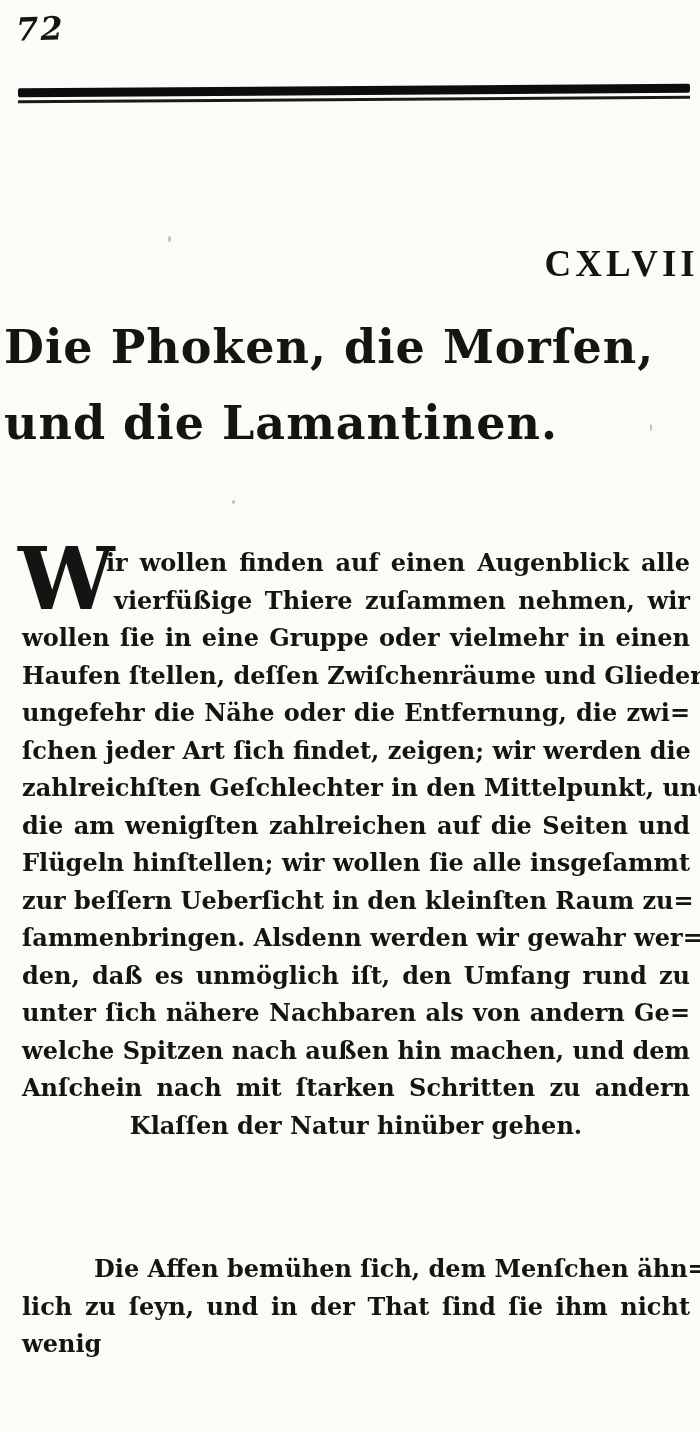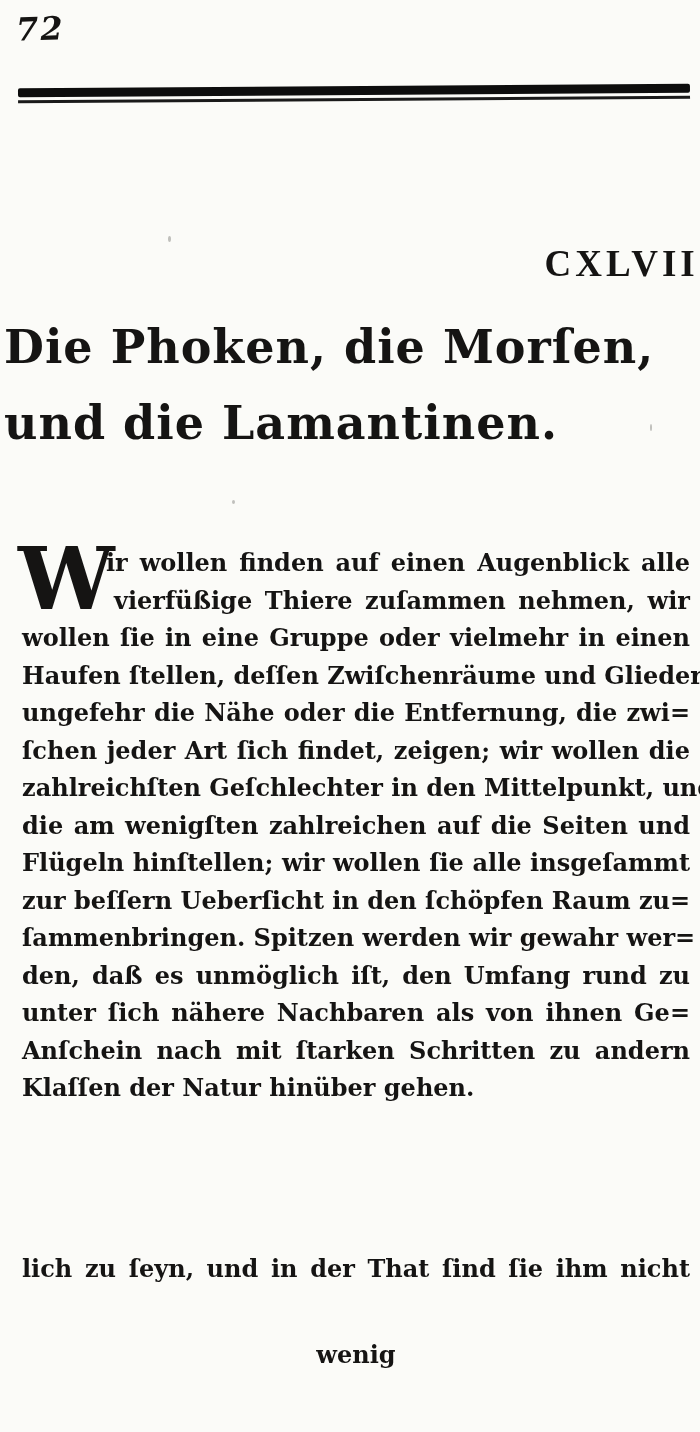--- a/index.html
+++ b/index.html
@@ -38,22 +38,22 @@
     font-weight:bold;
     font-size:24px;
   }
   .b1{top:544px;}
   .b2{top:1250px;}
   .line{
     height:37.5px;line-height:37.5px;
     white-space:nowrap;
   }
   .jline{text-align:justify;text-align-last:justify;}
-  .lline{text-align:left;}
-  .rline{text-align:center;margin-top:48px;}
+  .lline{text-align:center;}
+  .rline{text-align:left;}
   .indent1{padding-left:84px;}
   .indent2{padding-left:92px;}
   .pindent{padding-left:72px;}
   .dropcap{
     position:absolute;top:-6px;left:-4px;
     font:bold 86px/82px "DejaVu Serif", serif;
   }
   
   .speck{position:absolute;background:#9a9a94;border-radius:50%;opacity:.6;}
 </style>
@@ -74,33 +74,35 @@
   <div class="title-line title-1">Die Phoken, die Morſen,</div>
   <div class="title-line title-2">und die Lamantinen.</div>
 
   <div class="bodyblock b1">
     <div class="dropcap">W</div>
     <div class="line jline indent1">ir wollen finden auf einen Augenblick alle</div>
     <div class="line jline indent2">vierfüßige Thiere zuſammen nehmen, wir</div>
     <div class="line jline">wollen ſie in eine Gruppe oder vielmehr in einen</div>
     <div class="line jline">Haufen ſtellen, deſſen Zwiſchenräume und Glieder</div>
     <div class="line jline">ungefehr die Nähe oder die Entfernung, die zwi=</div>
-    <div class="line jline">ſchen jeder Art ſich findet, zeigen; wir wollen die</div>
+    <div class="line jline">ſchen jeder Art ſich findet, zeigen; wir werden die</div>
     <div class="line jline">zahlreichſten Geſchlechter in den Mittelpunkt, und</div>
     <div class="line jline">die am wenigſten zahlreichen auf die Seiten und</div>
     <div class="line jline">Flügeln hinſtellen; wir wollen ſie alle insgeſammt</div>
-    <div class="line jline">zur beſſern Ueberſicht in den ſchöpfen Raum zu=</div>
-    <div class="line jline">ſammenbringen.  Spitzen werden wir gewahr wer=</div>
+    <div class="line jline">zur beſſern Ueberſicht in den kleinſten Raum zu=</div>
+    <div class="line jline">ſammenbringen.  Alsdenn werden wir gewahr wer=</div>
     <div class="line jline">den, daß es unmöglich iſt, den Umfang rund zu</div>
-    <div class="line jline">unter ſich nähere Nachbaren als von ihnen Ge=</div>
+    <div class="line jline">unter ſich nähere Nachbaren als von andern Ge=</div>
+    <div class="line jline">welche Spitzen nach außen hin machen, und dem</div>
     <div class="line jline">Anſchein nach mit ſtarken Schritten zu andern</div>
     <div class="line lline">Klaſſen der Natur hinüber gehen.</div>
   </div>
 
   <div class="bodyblock b2">
+    <div class="line jline pindent">Die Affen bemühen ſich, dem Menſchen ähn=</div>
     <div class="line jline">lich zu ſeyn, und in der That ſind ſie ihm nicht</div>
     <div class="line rline">wenig</div>
   </div>
 
   <div class="speck" style="top:236px;left:168px;width:3px;height:6px;"></div>
   <div class="speck" style="top:500px;left:232px;width:3px;height:4px;"></div>
   <div class="speck" style="top:424px;left:650px;width:2px;height:7px;"></div>
 
 </div>
 

